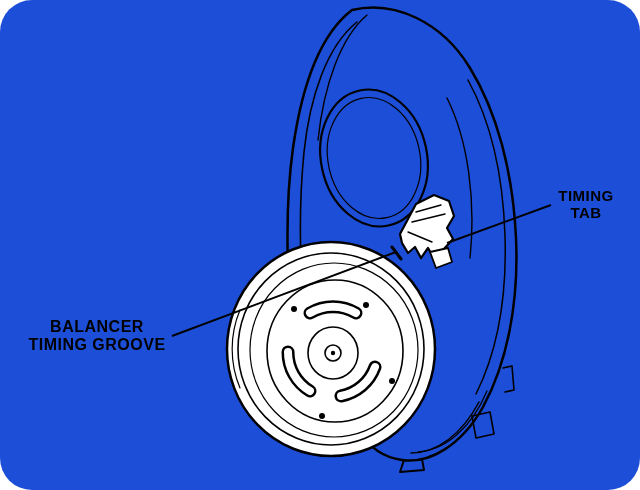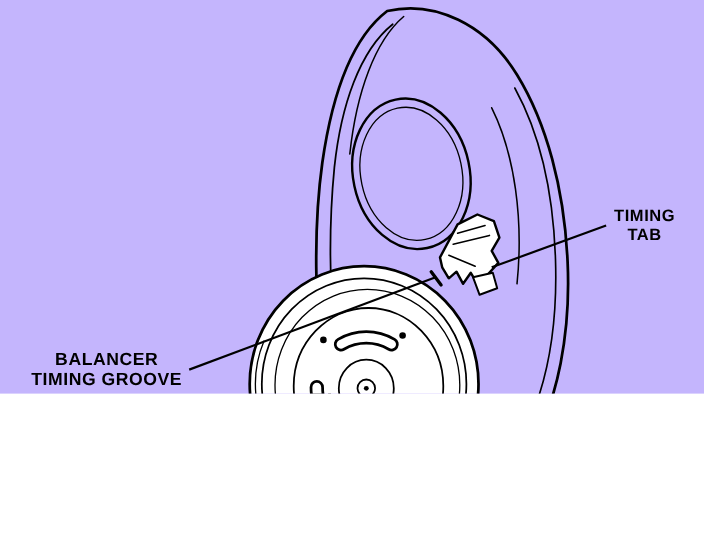--- a/index.html
+++ b/index.html
@@ -4,23 +4,24 @@
 <style>
   html, body {
     margin: 0;
     padding: 0;
     background: #ffffff;
     font-family: "Liberation Sans", sans-serif;
   }
   .figure-wrap {
     position: relative;
     width: 640px;
-    height: 358px;
-    background: #c4b5fd;
+    height: 490px;
+    background: #1d4ed8;
     overflow: hidden;
+    border-radius: 32px;
   }
   svg text {
     font-family: "Liberation Sans", sans-serif;
     font-weight: bold;
     fill: #000000;
     letter-spacing: 0.5px;
   }
   .lbl-small { font-size: 15px; }
   .lbl-left  { font-size: 16px; }
 </style>

